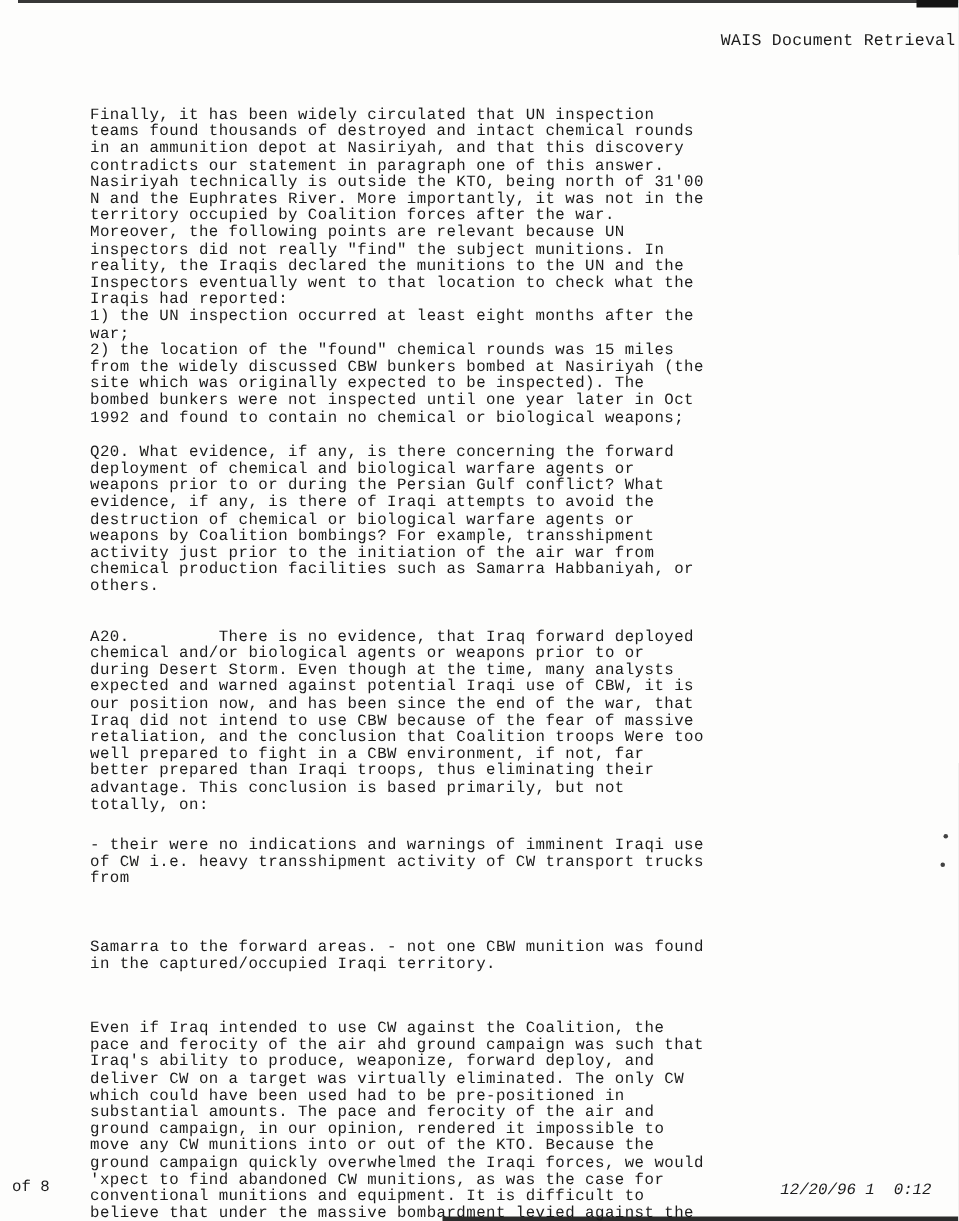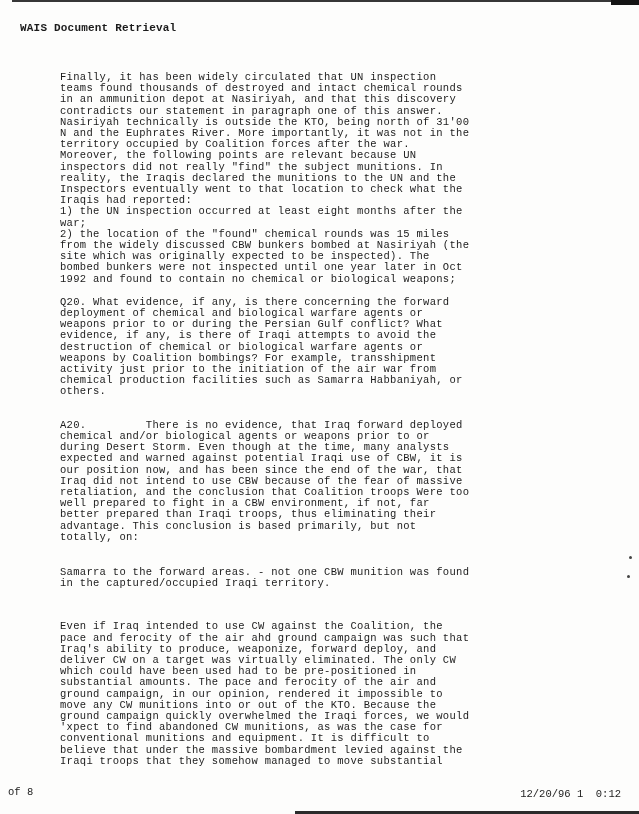--- a/index.html
+++ b/index.html
@@ -16,26 +16,25 @@
     font-family: "Liberation Mono", "DejaVu Sans Mono", monospace;
     color: #1b1b1b;
   }
   
   .print-header {
     position: absolute;
     top: 22px;
     left: 20px;
     right: 2px;
     display: flex;
-    justify-content: flex-start;
+    justify-content: flex-end;
     align-items: baseline;
     font-size: 11px;
     letter-spacing: 0.2px;
     white-space: pre;
-    font-weight: bold;
   }
   .print-header .url {
     font-size: 10.5px;
   }
   
   .doc-body {
     position: absolute;
     top: 72px;
     left: 60px;
     width: 490px;
@@ -43,36 +42,37 @@
     line-height: 11.2px;
     letter-spacing: 0.3px;
   }
   .para {
     margin: 0;
     white-space: pre-wrap;
   }
   .mt-q20     { margin-top: 12px; font-family: Liberation Mono, monospace; }
   .mt-a20     { margin-top: 22px; }
   .mt-dash    { margin-top: 16px; }
-  .mt-samarra { margin-top: 24px; }
+  .mt-samarra { margin-top: 34px; }
   .mt-evenif  { margin-top: 32px; }
   
   .footer-left {
     position: absolute;
     left: 8px;
     top: 786px;
     font-size: 10.5px;
     white-space: pre;
   }
   .footer-right {
     position: absolute;
     right: 18px;
     top: 788px;
     font-size: 10.5px;
     white-space: pre;
+    font-style: italic;
   }
   
   .artifact { position: absolute; background: #141414; }
   .top-line       { top: 0; left: 12px; right: 0; height: 2px; opacity: 0.85; }
   .top-right-blob { top: 0; right: 0; width: 28px; height: 5px; }
   .right-dot-1    { top: 556px; right: 7px; width: 3px; height: 3px; border-radius: 50%; opacity: 0.8; }
   .right-dot-2    { top: 575px; right: 9px; width: 3px; height: 3px; border-radius: 50%; opacity: 0.8; }
   .bottom-line    { bottom: 0; left: 295px; right: 0; height: 3px; opacity: 0.9; }
 </style>
 </head>
@@ -123,20 +123,23 @@
 chemical and/or biological agents or weapons prior to or
 during Desert Storm. Even though at the time, many analysts
 expected and warned against potential Iraqi use of CBW, it is
 our position now, and has been since the end of the war, that
 Iraq did not intend to use CBW because of the fear of massive
 retaliation, and the conclusion that Coalition troops Were too
 well prepared to fight in a CBW environment, if not, far
 better prepared than Iraqi troops, thus eliminating their
 advantage. This conclusion is based primarily, but not
 totally, on:</p>
+    <p class="para mt-dash">- their were no indications and warnings of imminent Iraqi use
+of CW i.e. heavy transshipment activity of CW transport trucks
+from</p>
     <p class="para mt-samarra">Samarra to the forward areas. - not one CBW munition was found
 in the captured/occupied Iraqi territory.</p>
     <p class="para mt-evenif">Even if Iraq intended to use CW against the Coalition, the
 pace and ferocity of the air ahd ground campaign was such that
 Iraq's ability to produce, weaponize, forward deploy, and
 deliver CW on a target was virtually eliminated. The only CW
 which could have been used had to be pre-positioned in
 substantial amounts. The pace and ferocity of the air and
 ground campaign, in our opinion, rendered it impossible to
 move any CW munitions into or out of the KTO. Because the

